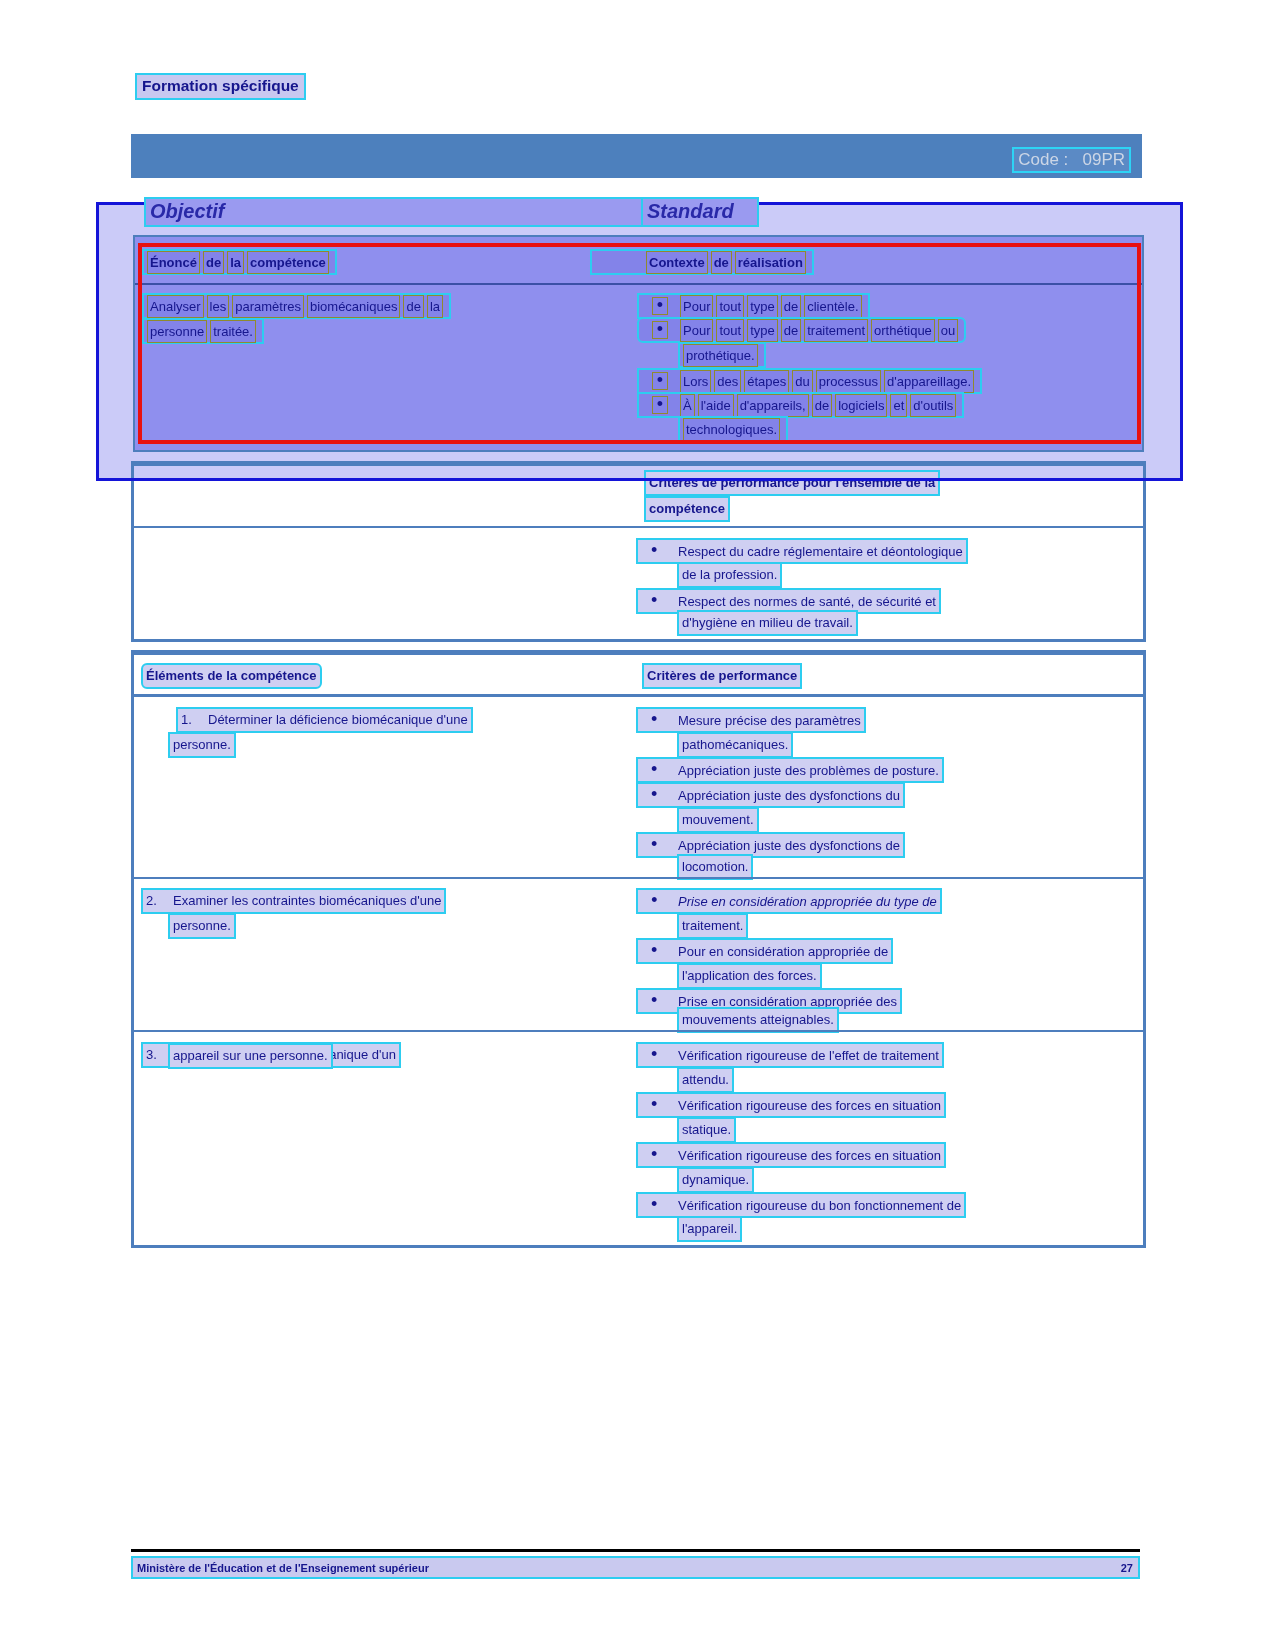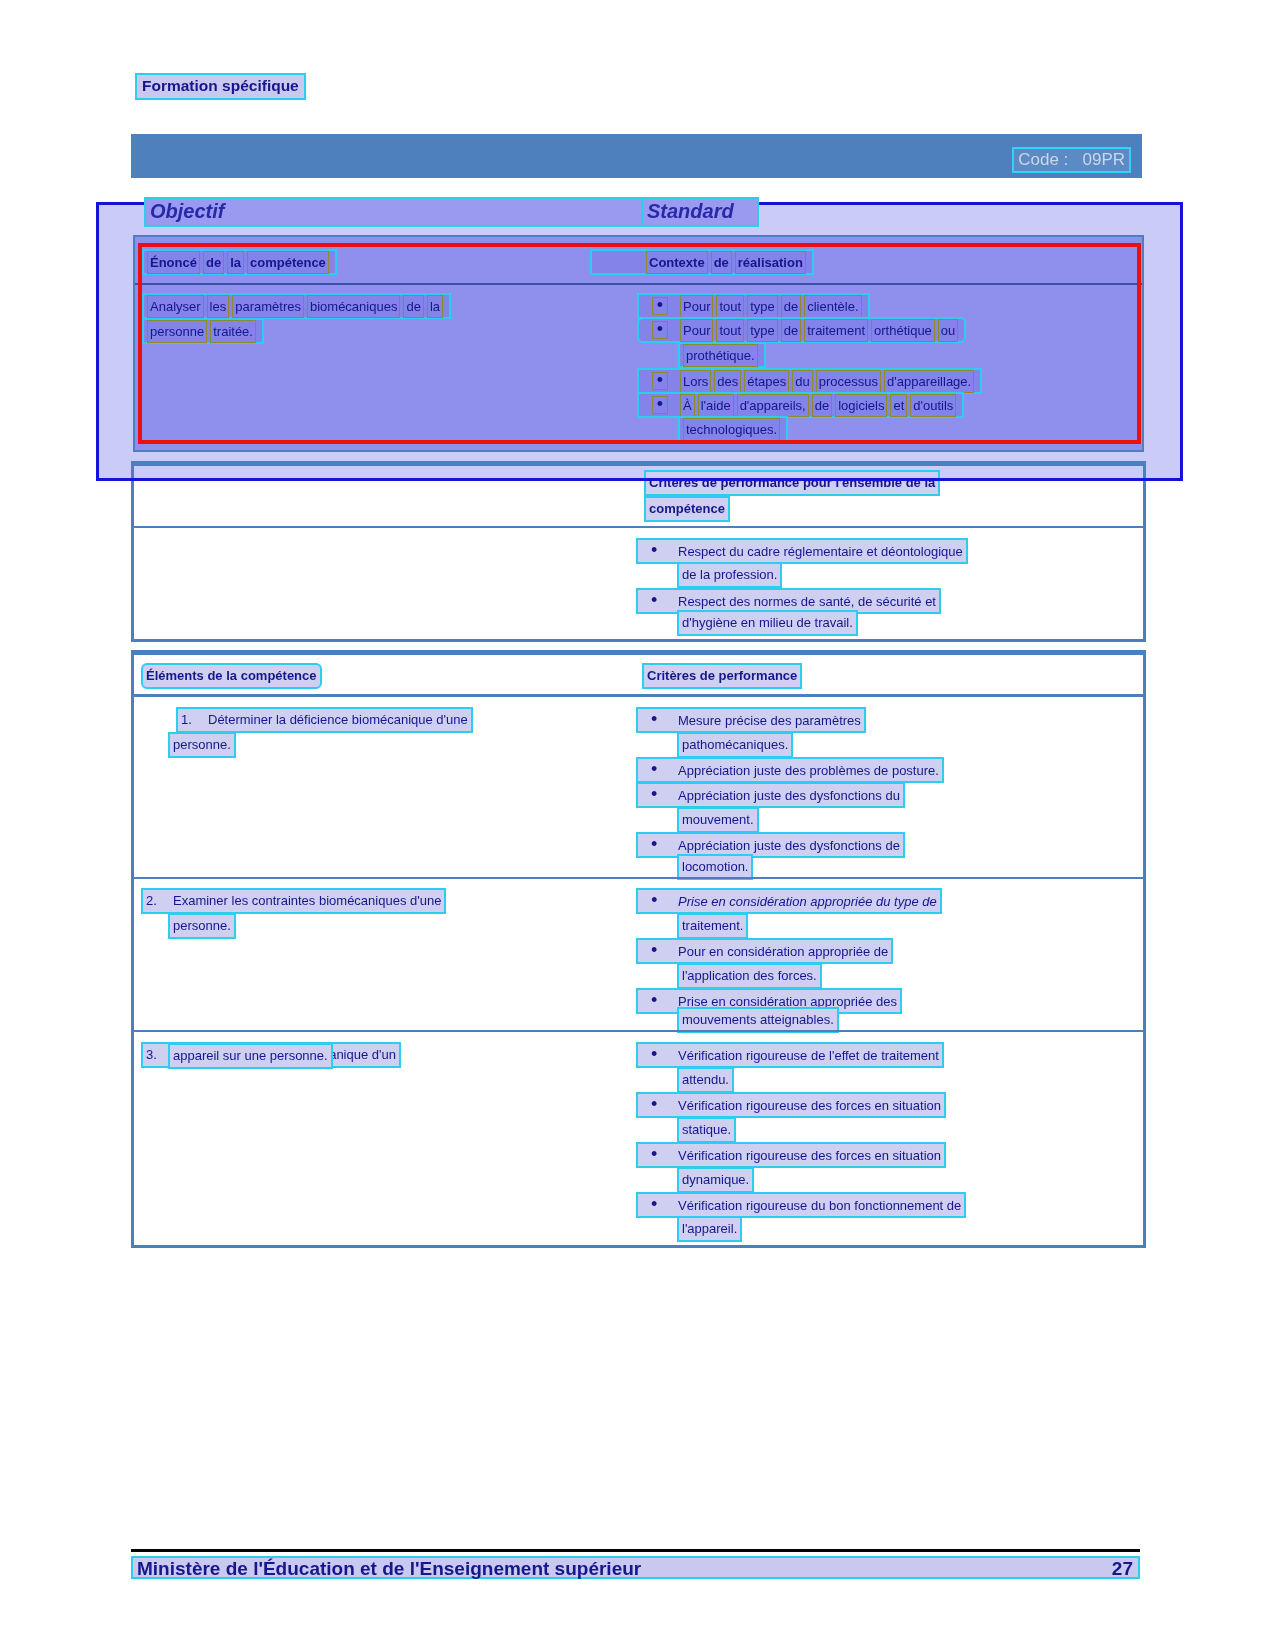--- a/index.html
+++ b/index.html
@@ -41,21 +41,21 @@
   #mid-lavstrip{position:absolute;left:0;top:0;width:100%;height:14px;background:#cbcbf8;}
   #mid-sep{position:absolute;left:0;top:60px;width:100%;height:2px;background:#4d7ebd;}
   
   #el-table{left:131px;top:650px;width:1009px;height:590px;background:#ffffff;
         border:3px solid #4d7ebd;border-top-width:5px;z-index:1;}
   .hsep{position:absolute;left:0;width:100%;height:3px;background:#4d7ebd;}
   .num{display:inline-block;width:27px;}
   
   #footer-rule{left:131px;top:1549px;width:1009px;height:3px;background:#000000;}
   #footer-band{left:131px;top:1556px;width:1009px;height:23px;line-height:21px;background:#c9c9ef;
-        border:2px solid #2dcdf0;font-size:19px;font-weight:bold;color:#16168d;padding:0 4px;box-sizing:border-box;}
+        border:2px solid #2dcdf0;font-size:11px;font-weight:bold;color:#16168d;padding:0 4px;box-sizing:border-box;}
   #footer-page{position:absolute;right:5px;top:0;}
 </style>
 </head>
 <body>
 
 <div id="page">
 
   <div class="line abs" id="formation-label">Formation spécifique</div>
 
   <div class="abs" id="header-bar">

